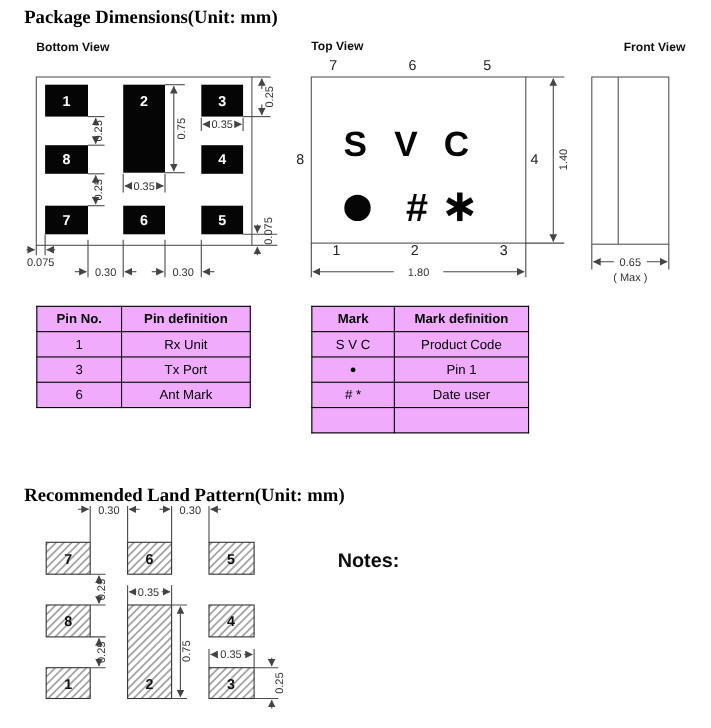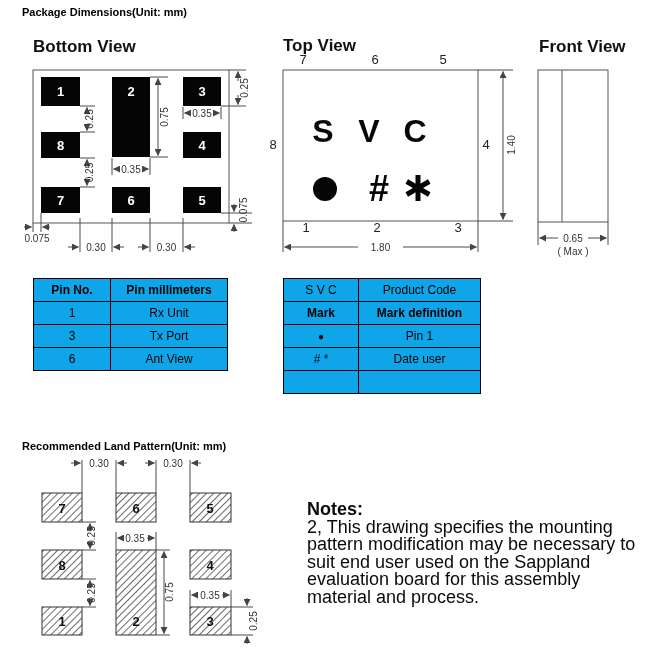--- a/index.html
+++ b/index.html
@@ -1,45 +1,45 @@
 <!DOCTYPE html>
 <html><head>
 <meta charset="utf-8">
 <style>
   html,body{margin:0;padding:0;background:#fff;}
   body{width:646px;height:662px;position:relative;overflow:hidden;
        font-family:"Liberation Sans",sans-serif;color:#000;}
   .abs{position:absolute;}
-  .sec-title{font-size:11px;font-weight:bold;}
-  .view-label{font-size:17px;font-weight:bold;color:#111;}
+  .sec-title{font-size:17px;font-weight:bold;font-family:Liberation Serif, serif;}
+  .view-label{font-size:11px;font-weight:bold;color:#111;}
   svg{position:absolute;overflow:visible;}
   svg text{font-family:"Liberation Sans",sans-serif;}
   .dim{font-size:10px;fill:#333;}
   .pinlabel{font-size:13px;fill:#222;}
   .padnum-w{font-size:13px;font-weight:bold;fill:#fff;}
   .padnum-b{font-size:13px;font-weight:bold;fill:#111;}
   .mark-letter{font-size:32px;font-weight:bold;fill:#060606;}
   .mark-hash{font-size:36px;font-weight:bold;fill:#060606;}
   .oline{stroke:#555;stroke-width:1;fill:none;}
   .dline{stroke:#4a4a4a;stroke-width:1;fill:none;}
-  table{border-collapse:collapse;table-layout:fixed;background:#0ea5e9;}
+  table{border-collapse:collapse;table-layout:fixed;background:#f0abfc;}
   .spec-table{border:1.5px solid #000;}
   .spec-table th,.spec-table td{border:1px solid #000;text-align:center;
       font-size:12px;padding:0;height:22px;vertical-align:middle;}
   .spec-table th{font-weight:bold;}
   .notes{font-size:18px;line-height:17.5px;color:#0a0a0a;}
   .notes .heading{font-weight:bold;}
 </style>
 </head>
 <body>
 
 <div class="abs sec-title" style="left:22px;top:6px;">Package Dimensions(Unit: mm)</div>
 <div class="abs view-label" style="left:33px;top:37px;">Bottom View</div>
 <div class="abs view-label" style="left:283px;top:36px;">Top View</div>
-<div class="abs view-label" style="left:539px;top:37px;">Front View</div>
+<div class="abs view-label" style="left:567px;top:37px;">Front View</div>
 <div class="abs sec-title" style="left:22px;top:424px;margin-top:16px;">Recommended Land Pattern(Unit: mm)</div>
 
 <svg style="left:0;top:55px;" width="272" height="215" viewBox="0 0 272 215">
   <defs>
     <marker id="arr" viewBox="0 0 8 8" refX="7.5" refY="4" markerWidth="7" markerHeight="7" orient="auto">
       <path d="M0,0 L8,4 L0,8 Z" fill="#444"></path>
     </marker>
     <pattern id="hatch" patternUnits="userSpaceOnUse" width="5" height="5" patternTransform="rotate(45)">
       <line x1="2.5" y1="0" x2="2.5" y2="5" stroke="#6a6a6a" stroke-width="1"></line>
     </pattern>
@@ -191,50 +191,50 @@
 </svg>
 
 <table class="spec-table abs" style="left:33px;top:278px;width:194px;">
   <colgroup>
       <col style="width:77px">
       <col style="width:117px">
     </colgroup>
   <tbody>
       <tr>
     <th>Pin No.</th>
-    <th>Pin millimeters</th>
+    <th>Pin definition</th>
   </tr>
   <tr>
     <td>1</td>
     <td>Rx Unit</td>
   </tr>
   <tr>
     <td>3</td>
     <td>Tx Port</td>
   </tr>
   <tr>
     <td>6</td>
-    <td>Ant View</td>
+    <td>Ant Mark</td>
   </tr>
 </tbody>
   </table>
 
 <table class="spec-table abs" style="left:283px;top:278px;width:197px;">
   <colgroup>
       <col style="width:75px">
       <col style="width:122px">
     </colgroup>
   <tbody>
       <tr>
+    <th>Mark</th>
+    <th>Mark definition</th>
+  </tr>
+  <tr>
     <td>S V C</td>
     <td>Product Code</td>
-  </tr>
-  <tr>
-    <th>Mark</th>
-    <th>Mark definition</th>
   </tr>
   <tr>
     <td style="font-size:10px;">●</td>
     <td>Pin 1</td>
   </tr>
   <tr>
     <td># *</td>
     <td>Date user</td>
   </tr>
   <tr>
@@ -315,14 +315,13 @@
     <text class="dim" text-anchor="middle" transform="rotate(-90 75 143)" x="75" y="143">0.25</text>
     <text class="dim" text-anchor="middle" x="115" y="91.5">0.35</text>
     <text class="dim" text-anchor="middle" transform="rotate(-90 153 142)" x="153" y="142">0.75</text>
     <text class="dim" text-anchor="middle" x="190" y="148.5">0.35</text>
     <text class="dim" text-anchor="middle" transform="rotate(-90 237 171)" x="237" y="171">0.25</text>
   </g>
 </svg>
 
 <div class="abs notes" style="left:307px;top:501px;width:333px;">
   <div class="heading">Notes:</div>
-  <div>2, This drawing specifies the mounting pattern modification may be necessary to suit end user used on the Sappland evaluation board for this assembly material and process.</div>
 </div>
 
 </body></html>

